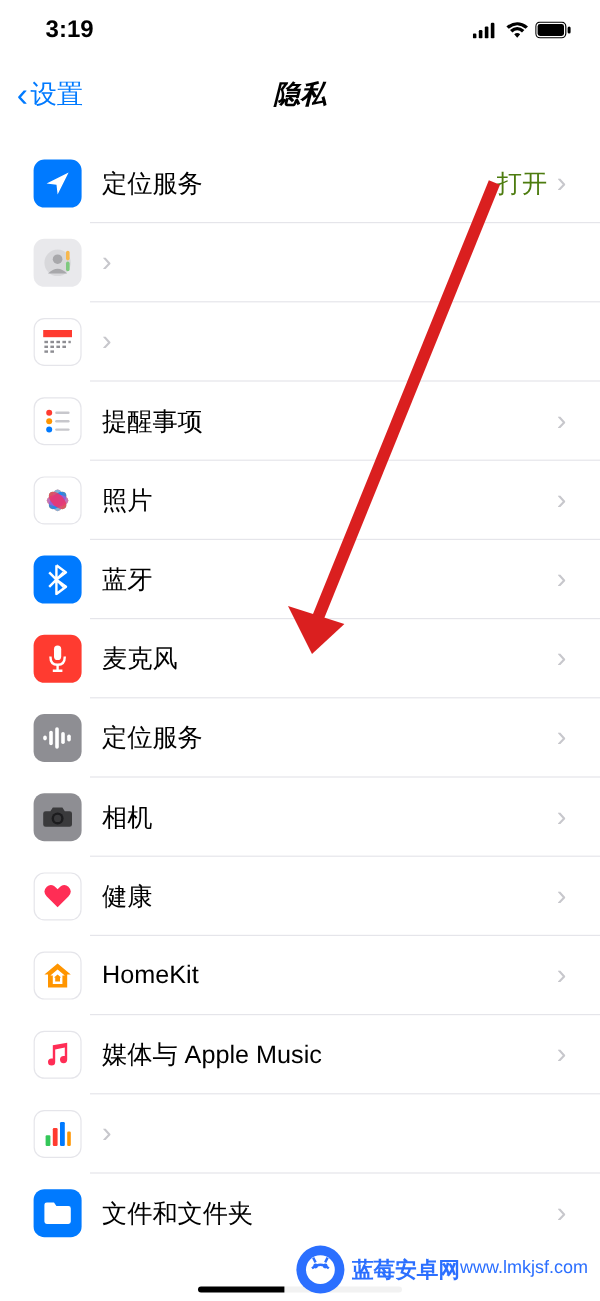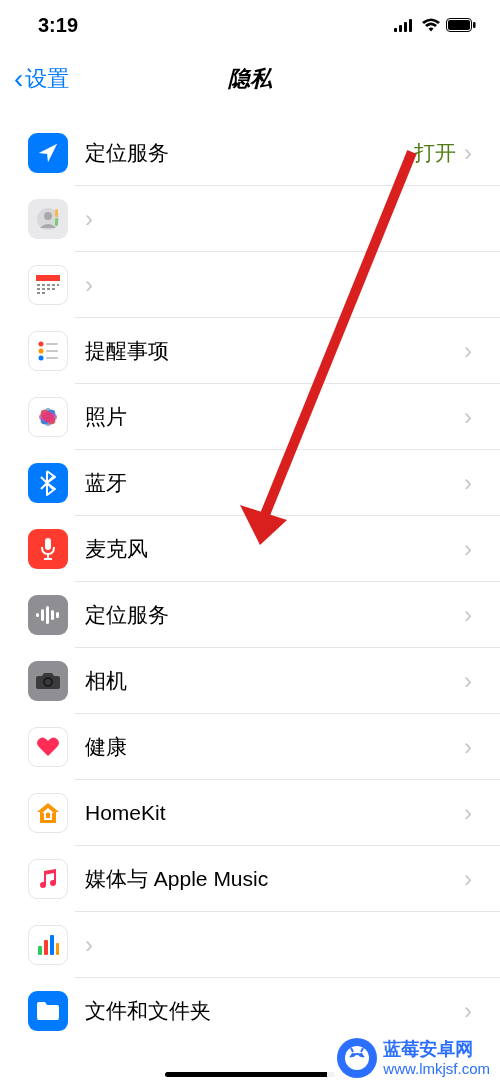--- a/index.html
+++ b/index.html
@@ -97,21 +97,21 @@
     .wm-icon {
       width: 40px;
       height: 40px;
       background: #2b6fff;
       border-radius: 50%;
       display: flex;
       align-items: center;
       justify-content: center;
       margin-right: 6px;
     }
-    .wm-text { display: flex; flex-direction: column; line-height: 1.15; }
+    .wm-text { display: flex; flex-direction: row; line-height: 1.15; }
     .wm-title { color: #2b6fff; font-size: 18px; font-weight: 700; }
     .wm-url { color: #2b6fff; font-size: 15px; }
     .home-indicator {
       position: absolute;
       bottom: 7px;
       left: 50%;
       transform: translateX(-50%);
       width: 170px;
       height: 5px;
       background: #000;

